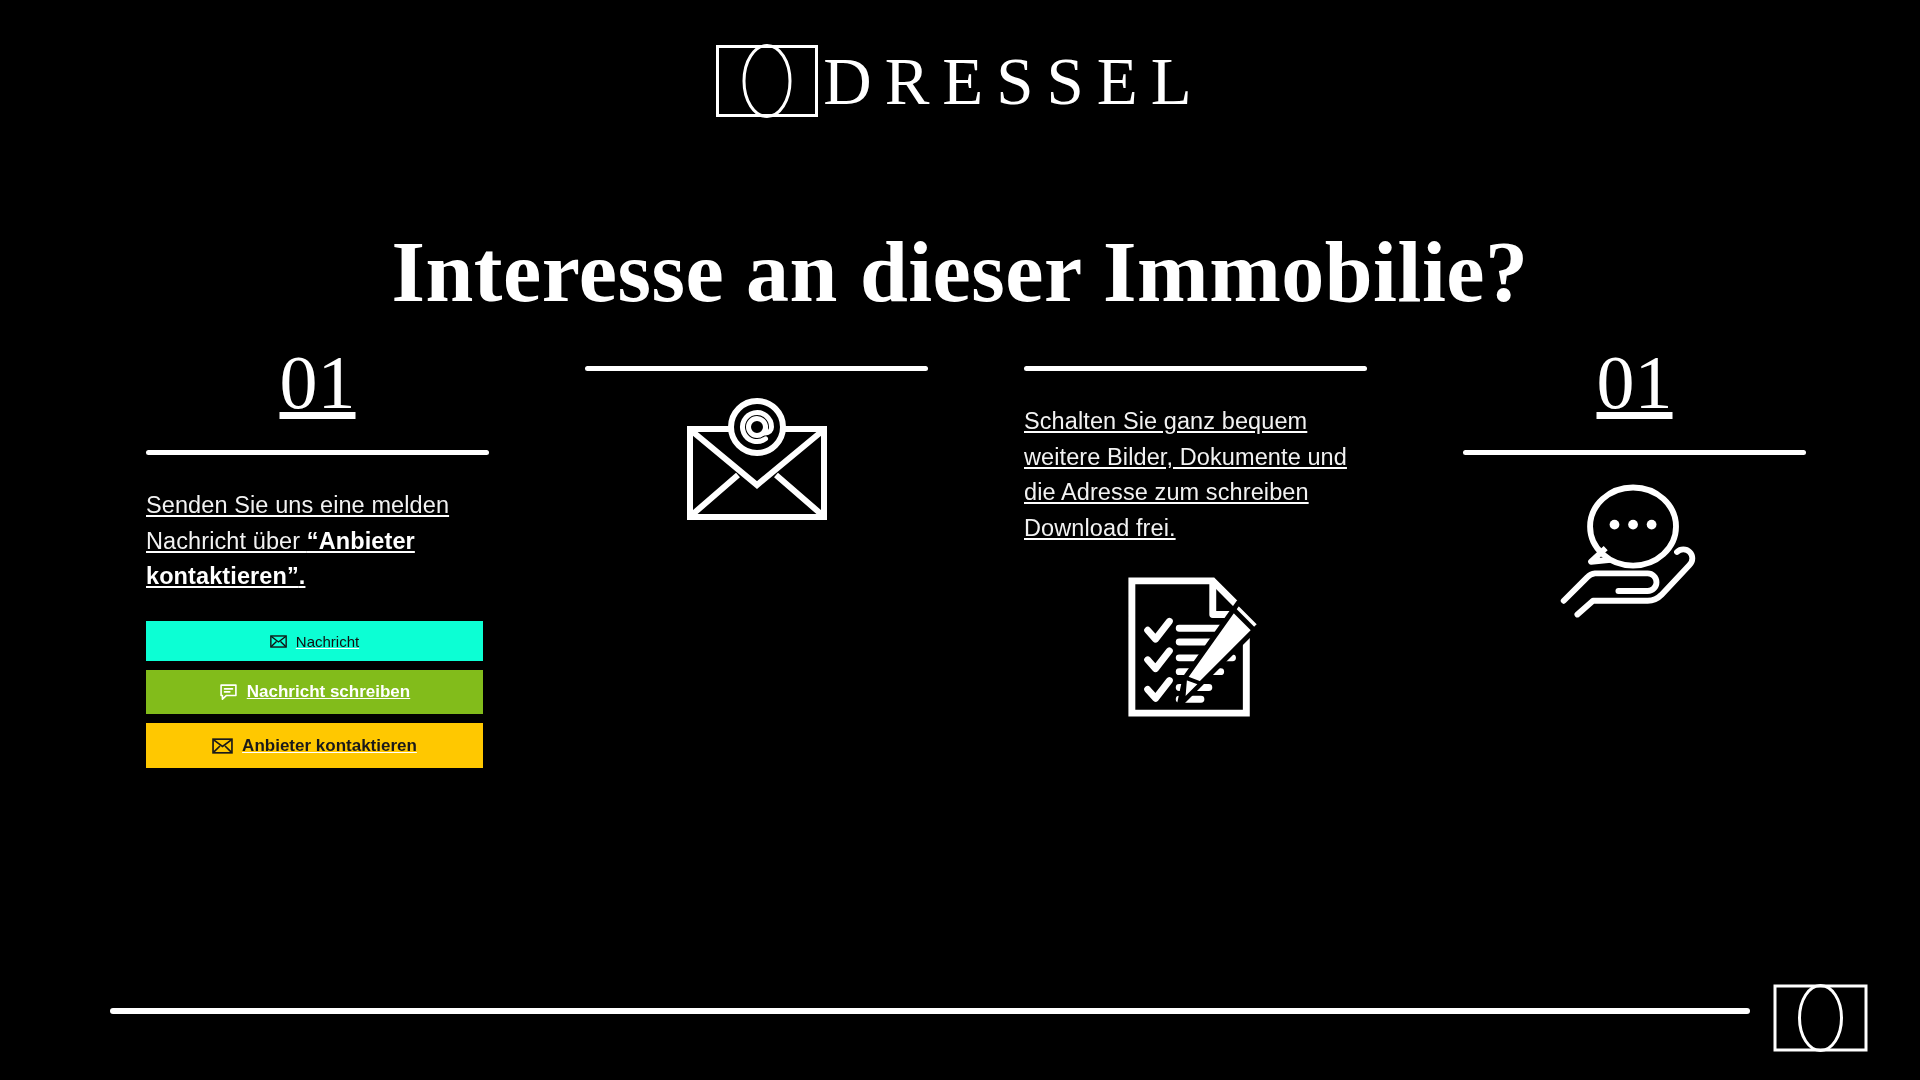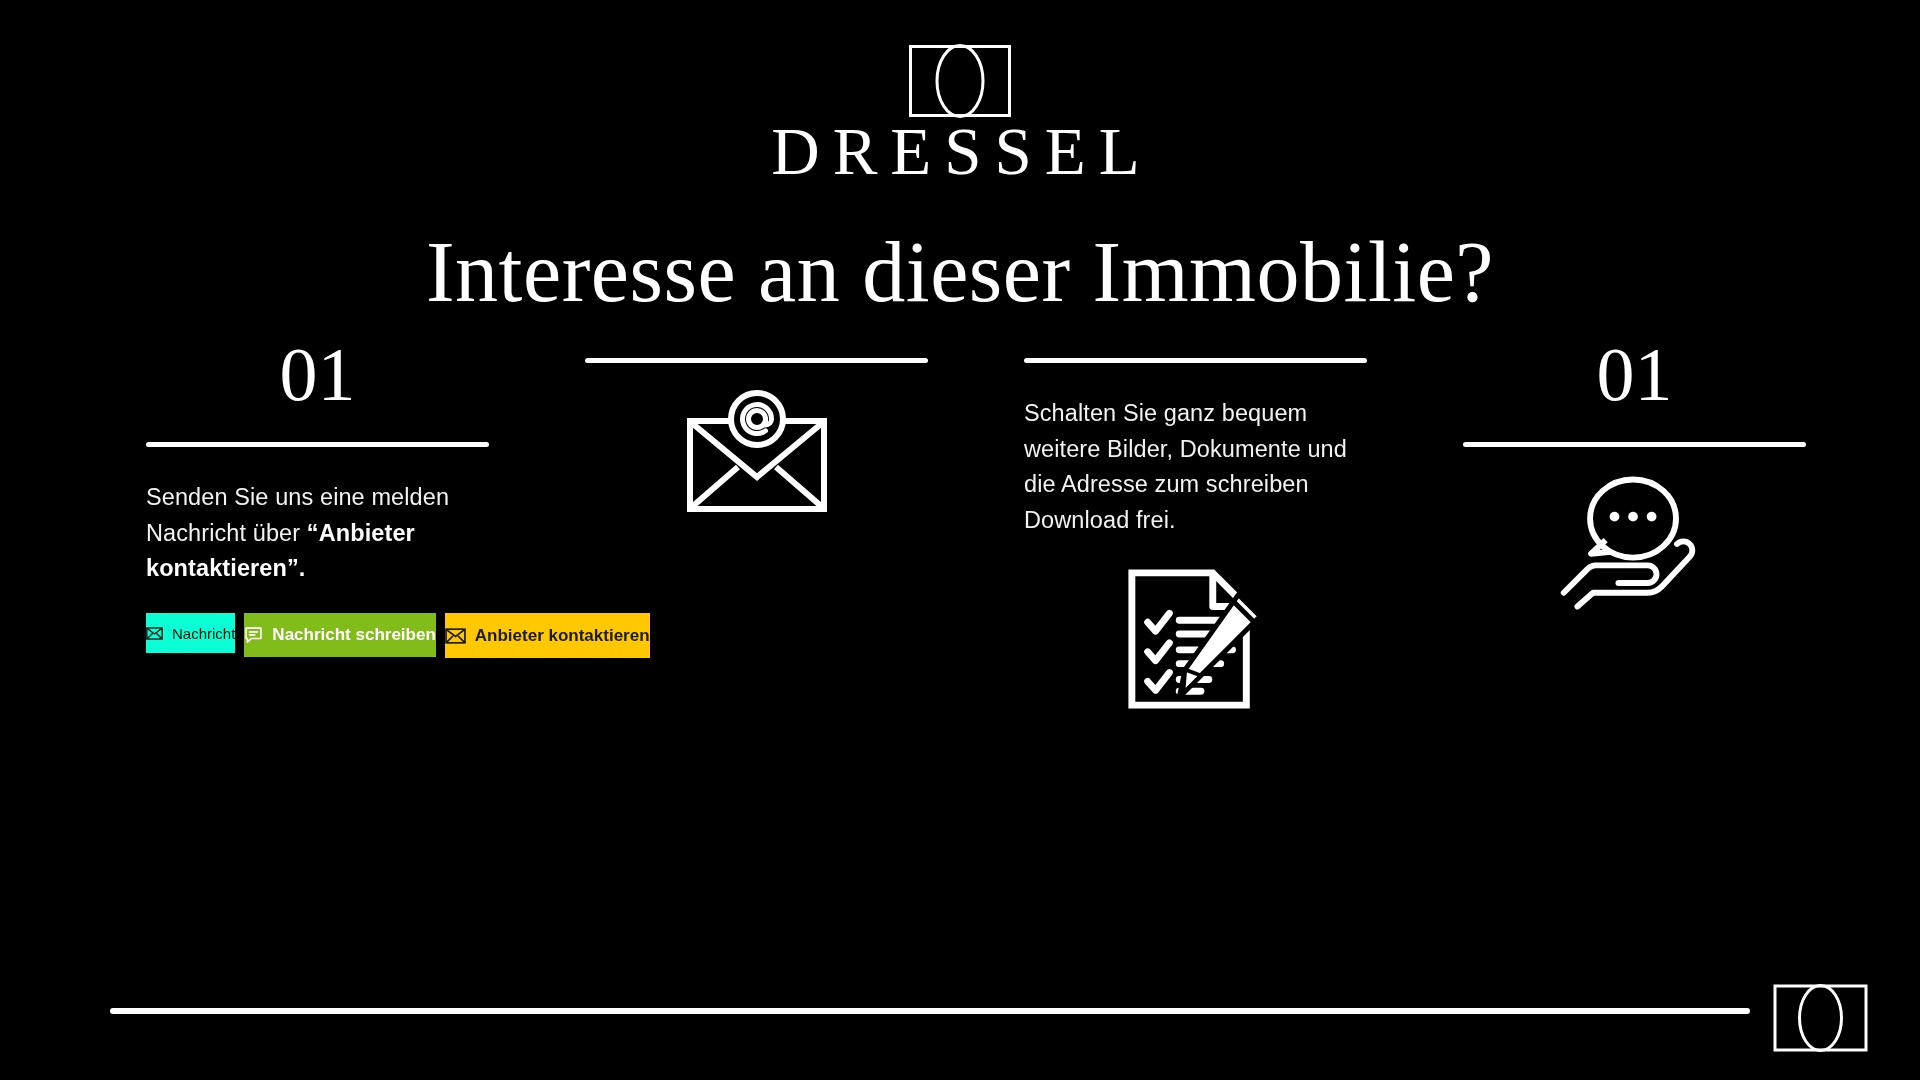--- a/index.html
+++ b/index.html
@@ -25,21 +25,20 @@
 
   
   .brand-header {
     position: absolute;
     top: 44px;
     left: 0;
     width: 1920px;
     display: flex;
     align-items: center;
     justify-content: center;
-    flex-direction: column;
   }
   .brand-mark {
     width: 104px;
     height: 74px;
     flex: 0 0 auto;
     display: block;
   }
   .brand-word {
     font-family: "Liberation Serif", serif;
     font-size: 67px;
@@ -52,36 +51,37 @@
   }
 
   
   .headline {
     position: absolute;
     top: 168px;
     left: 0;
     width: 1920px;
     text-align: center;
     font-family: "Liberation Serif", serif;
-    font-weight: 400;
+    font-weight: 700;
     font-size: 86px;
     line-height: 1.08;
     letter-spacing: 0.5px;
     color: #ffffff;
   }
 
   
   .steps {
     position: absolute;
-    top: 336px;
+    top: 344px;
     left: 146px;
     width: 1660px;
     display: grid;
     grid-template-columns: repeat(4, 343px);
     column-gap: 96px;
+    text-decoration: underline;
   }
   .step {
     position: relative;
     width: 343px;
   }
   .step-num {
     font-family: "Liberation Serif", serif;
     font-size: 76px;
     line-height: 1;
     font-weight: 400;
@@ -119,21 +119,21 @@
     display: flex;
     align-items: flex-start;
     justify-content: center;
   }
   .step-media.left { justify-content: flex-start; }
 
   
   .btn-stack {
     width: 337px;
     display: flex;
-    flex-direction: row;
+    flex-direction: column;
     gap: 9px;
   }
   .btn {
     height: 40px;
     display: flex;
     align-items: center;
     justify-content: center;
     gap: 9px;
     font-family: "Liberation Sans", sans-serif;
     font-size: 15px;

